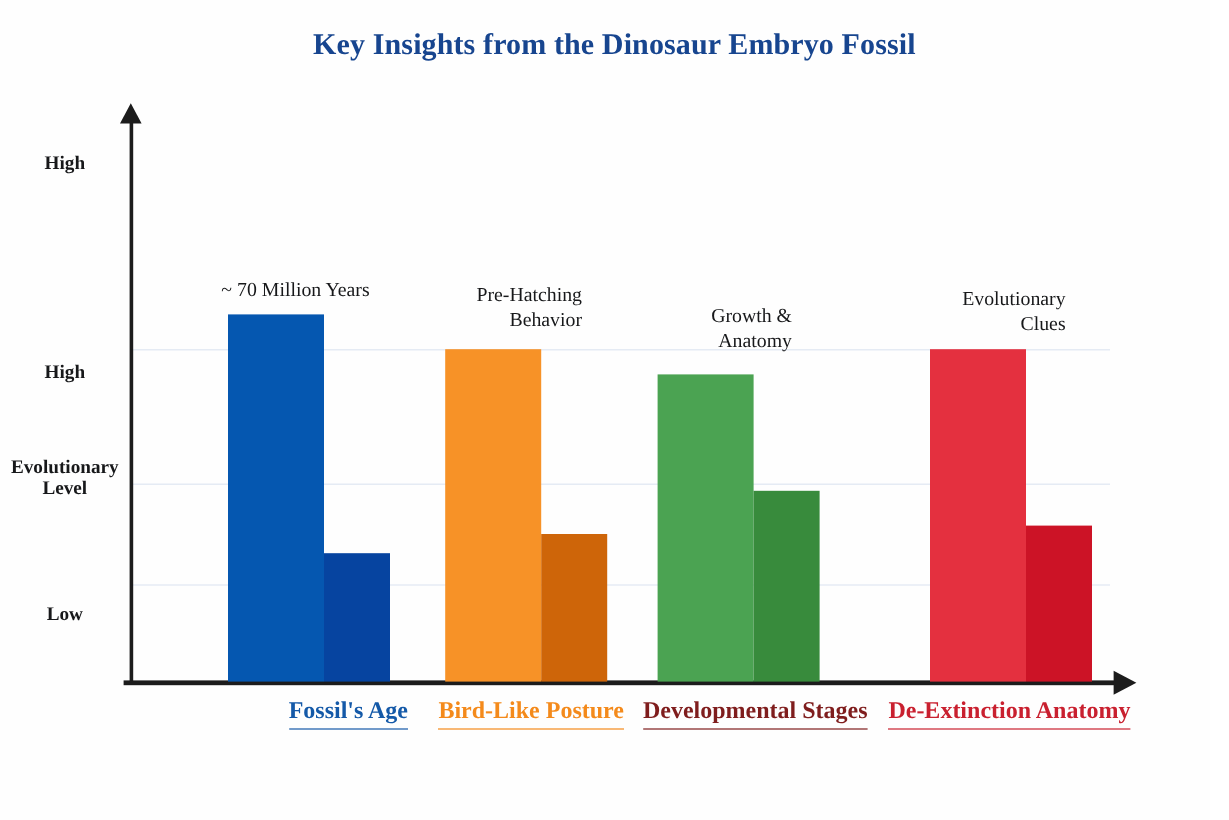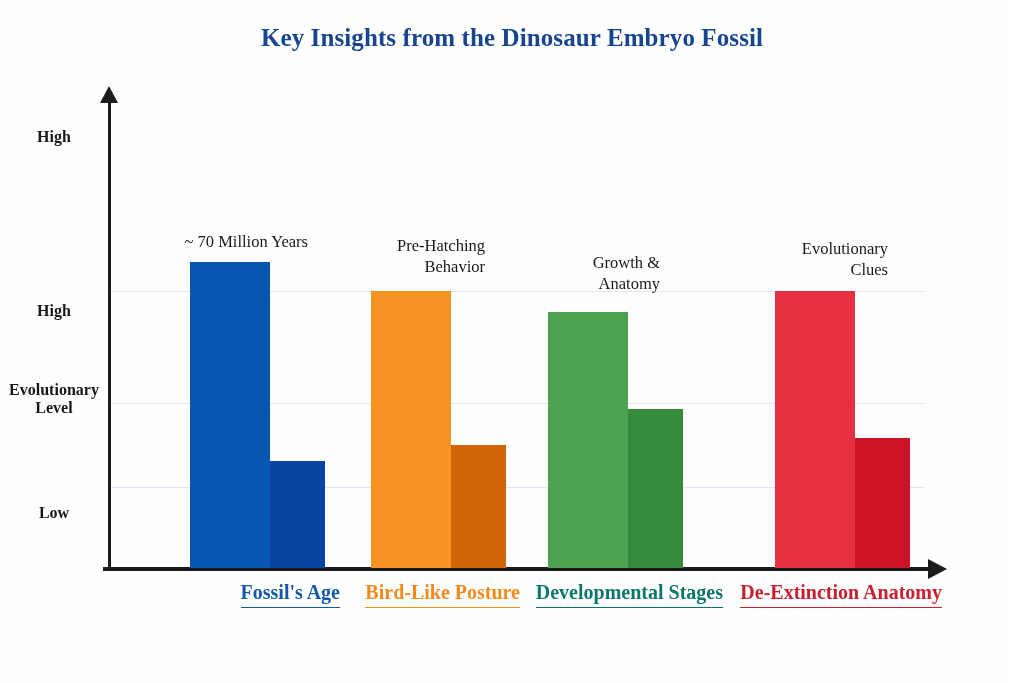--- a/index.html
+++ b/index.html
@@ -177,17 +177,17 @@
 Behavior</div>
       <div class="bar-annotation" style="left: 520px; top: 253px; width: 140px;">Growth &amp;
 Anatomy</div>
       <div class="bar-annotation" style="left: 740px; top: 239px; width: 148px;">Evolutionary
 Clues</div>
     </div>
 
   <div id="categories-layer">
       <div class="cat-label" style="left: 155px; width: 185px; color: rgb(20, 89, 168);"><span>Fossil's Age</span></div>
       <div class="cat-label" style="left: 335px; width: 185px; color: rgb(244, 138, 27);"><span>Bird-Like Posture</span></div>
-      <div class="cat-label" style="left: 513px; width: 210px; color: #0f766e;"><span>Developmental Stages</span></div>
+      <div class="cat-label" style="left: 513px; width: 210px; color: #7f1d1d;"><span>Developmental Stages</span></div>
       <div class="cat-label" style="left: 722px; width: 220px; color: rgb(201, 32, 47);"><span>De-Extinction Anatomy</span></div>
     </div>
 
 </div>
 
 </body></html>

